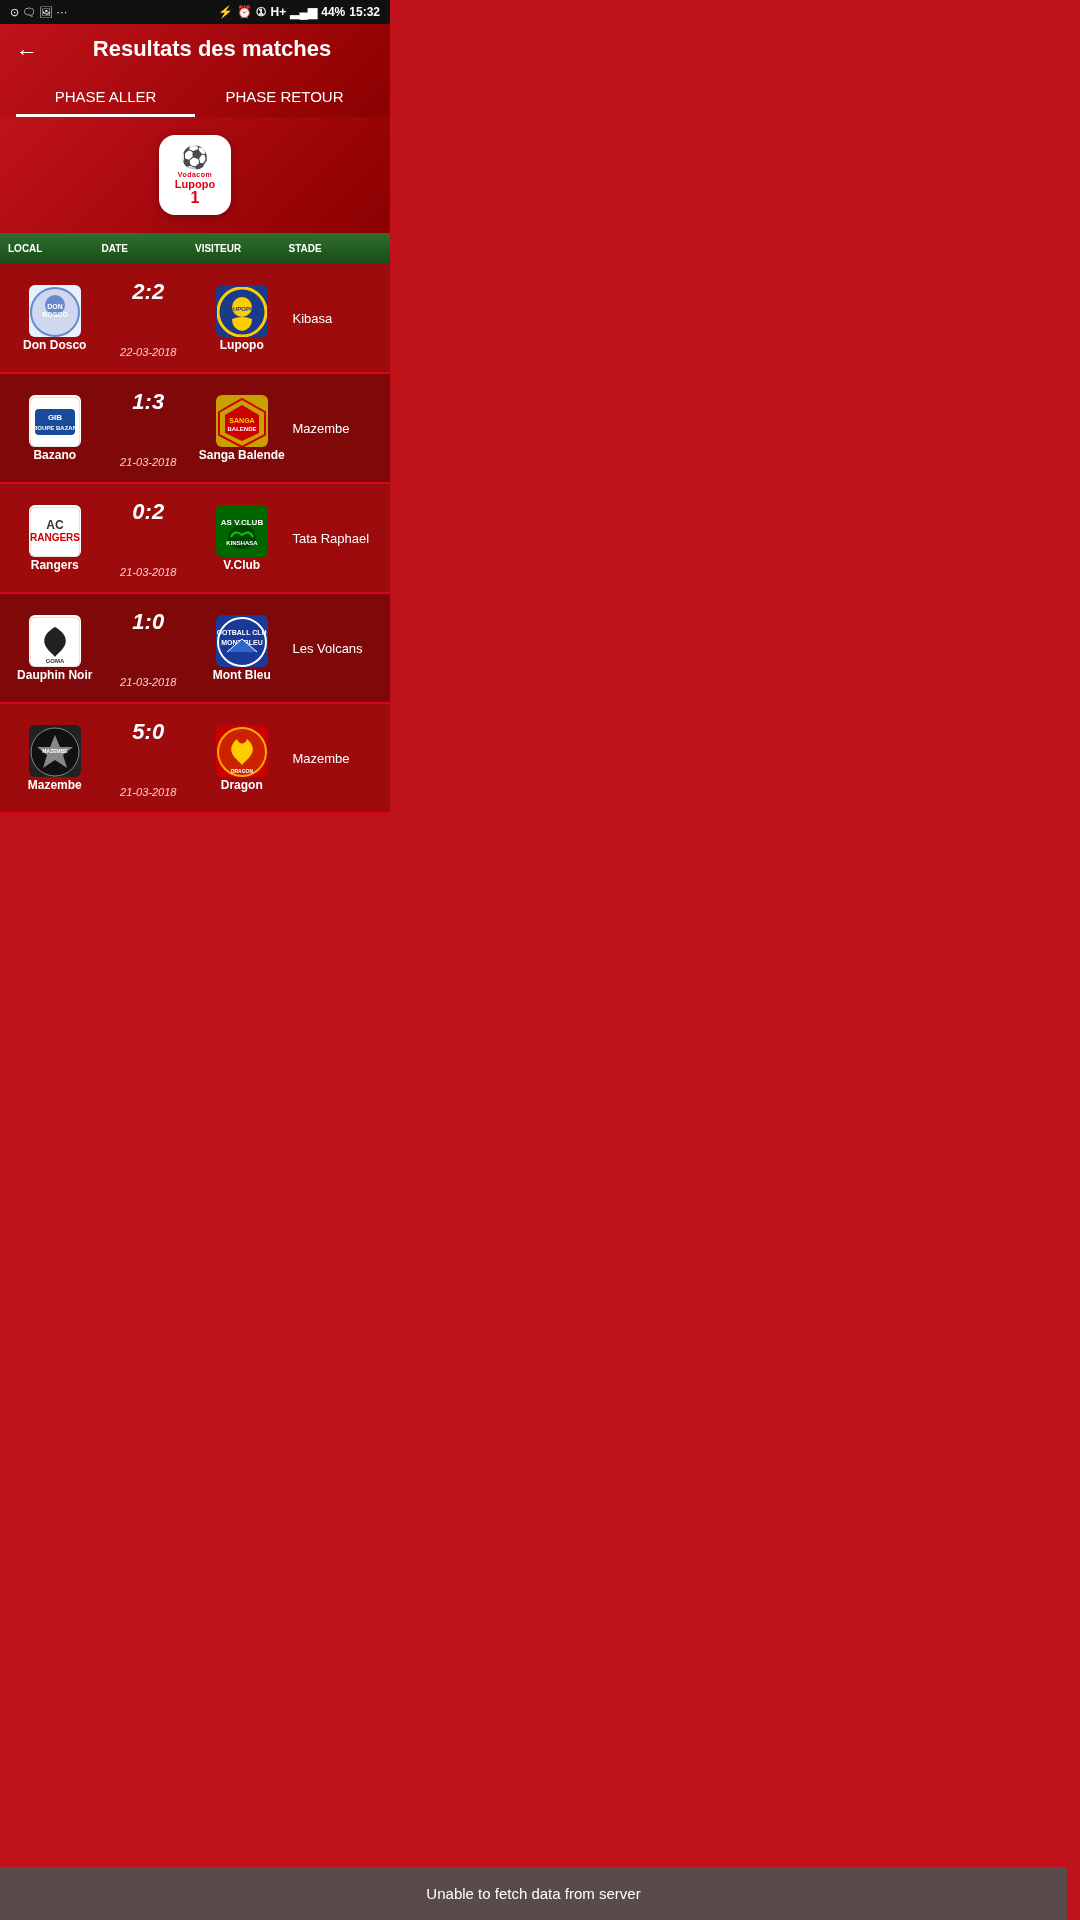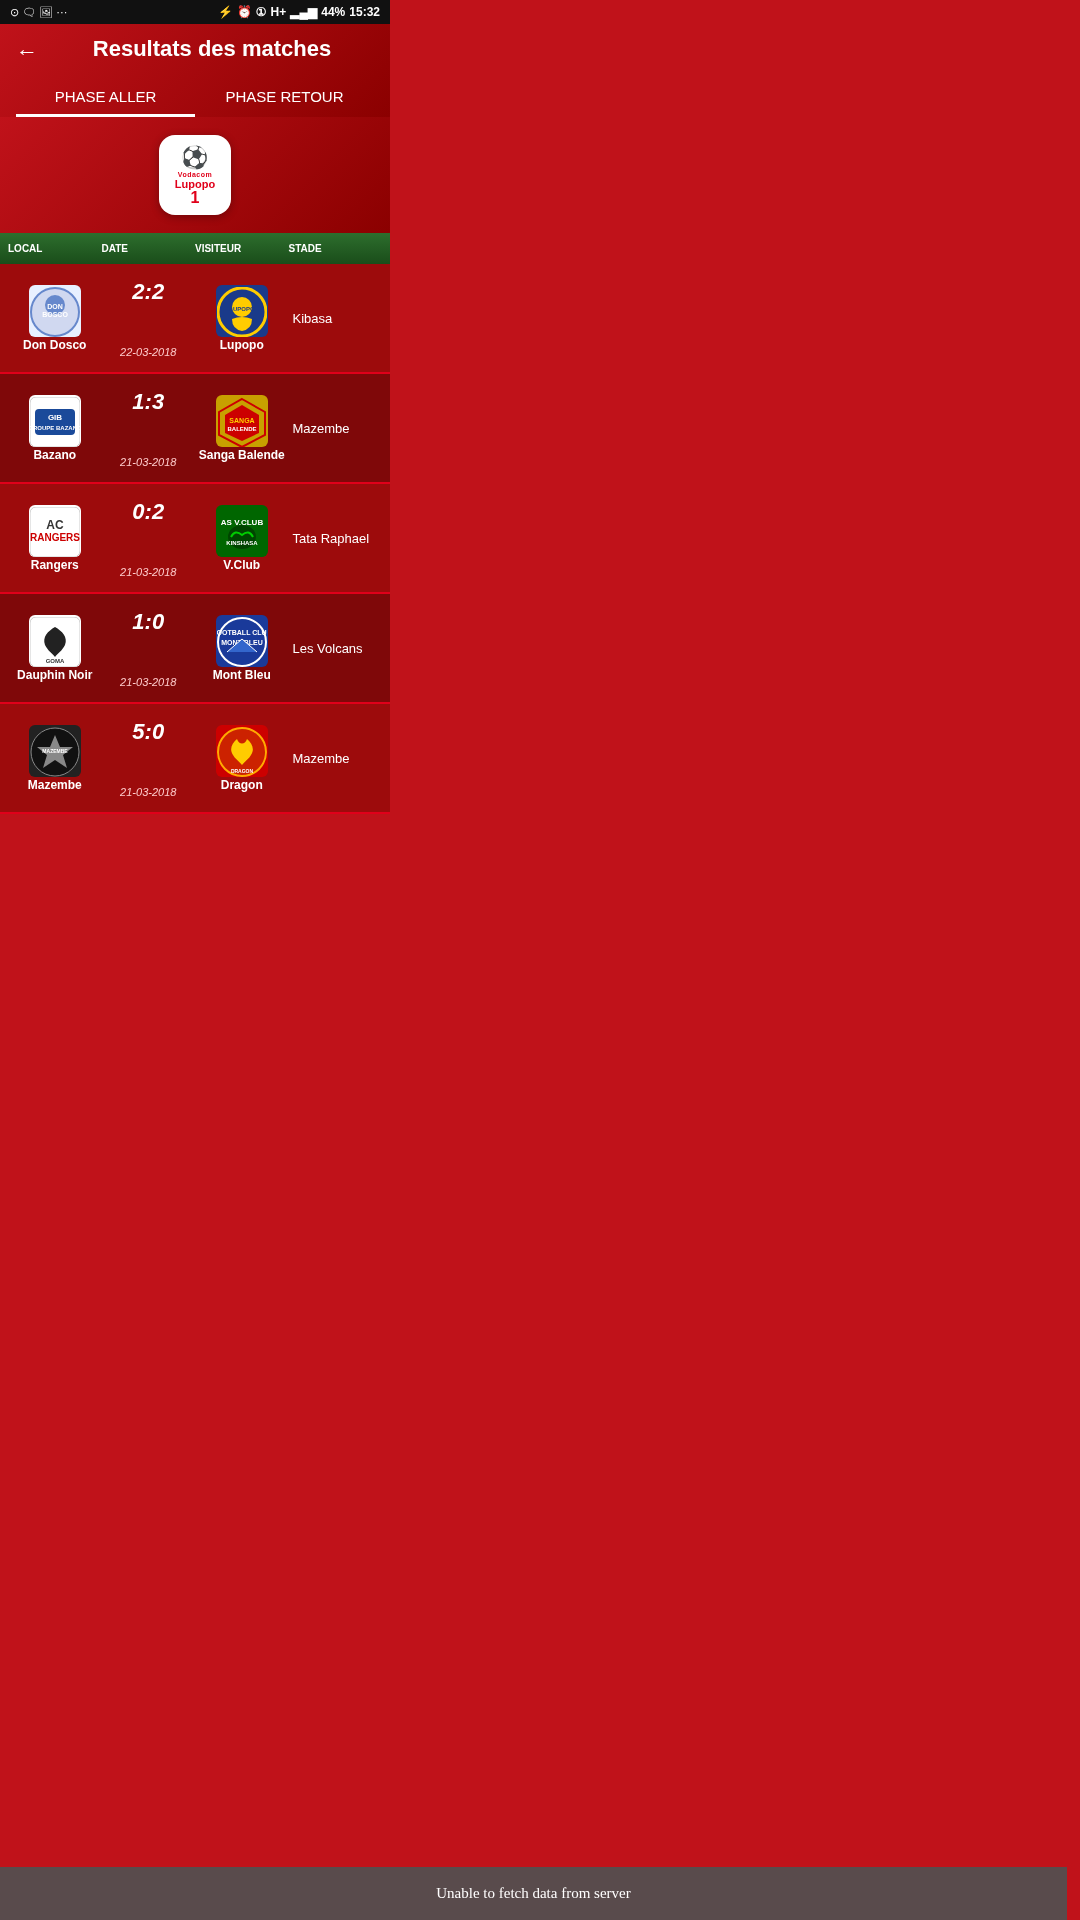--- a/index.html
+++ b/index.html
@@ -214,21 +214,20 @@
       position: fixed;
       bottom: 0;
       left: 0;
       right: 13px;
       background: rgba(80, 80, 80, 0.92);
       color: white;
       text-align: center;
       padding: 18px 20px;
       font-size: 15px;
       z-index: 100;
-      font-family: Liberation Serif, serif;
     }
 
     
     .logo-don-dosco { background: #e8f0ff; }
     .logo-lupopo { background: #1a3a8a; }
     .logo-bazano { background: white; }
     .logo-sanga { background: #c8a000; }
     .logo-rangers { background: white; color: #333; }
     .logo-vclub { background: #006600; }
     .logo-dauphin { background: white; }

